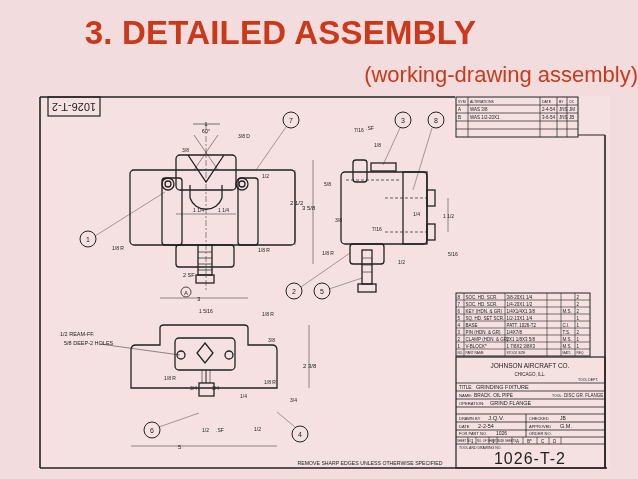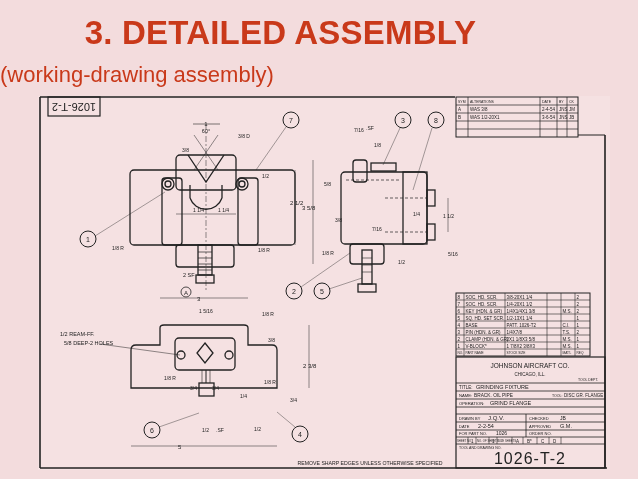--- a/index.html
+++ b/index.html
@@ -1,18 +1,18 @@
 <!DOCTYPE html>
 <html><head>
 <meta charset="utf-8">
 <style>
   html,body{margin:0;padding:0;}
   body{width:638px;height:479px;background:#f3dcdd;position:relative;overflow:hidden;font-family:"Liberation Sans",sans-serif;}
   .title{position:absolute;left:0;width:561px;top:14px;text-align:center;color:#c9391a;font-weight:bold;font-size:33px;letter-spacing:0.2px;font-family:"Liberation Sans",sans-serif;}
-  .subtitle{position:absolute;left:0;width:638px;top:62px;text-align:left;color:#c9391a;font-size:22px;font-family:"Liberation Sans",sans-serif;}
+  .subtitle{position:absolute;left:0;width:638px;top:62px;text-align:right;color:#c9391a;font-size:22px;font-family:"Liberation Sans",sans-serif;}
   svg{position:absolute;left:0;top:0;}
   .t{font-family:"Liberation Sans",sans-serif;fill:#222;}
   .ln{stroke:#222;fill:none;}
 </style>
 </head>
 <body>
 
 <div class="title">3. DETAILED  ASSEMBLY</div>
 <div class="subtitle">(working-drawing assembly)</div>
 

